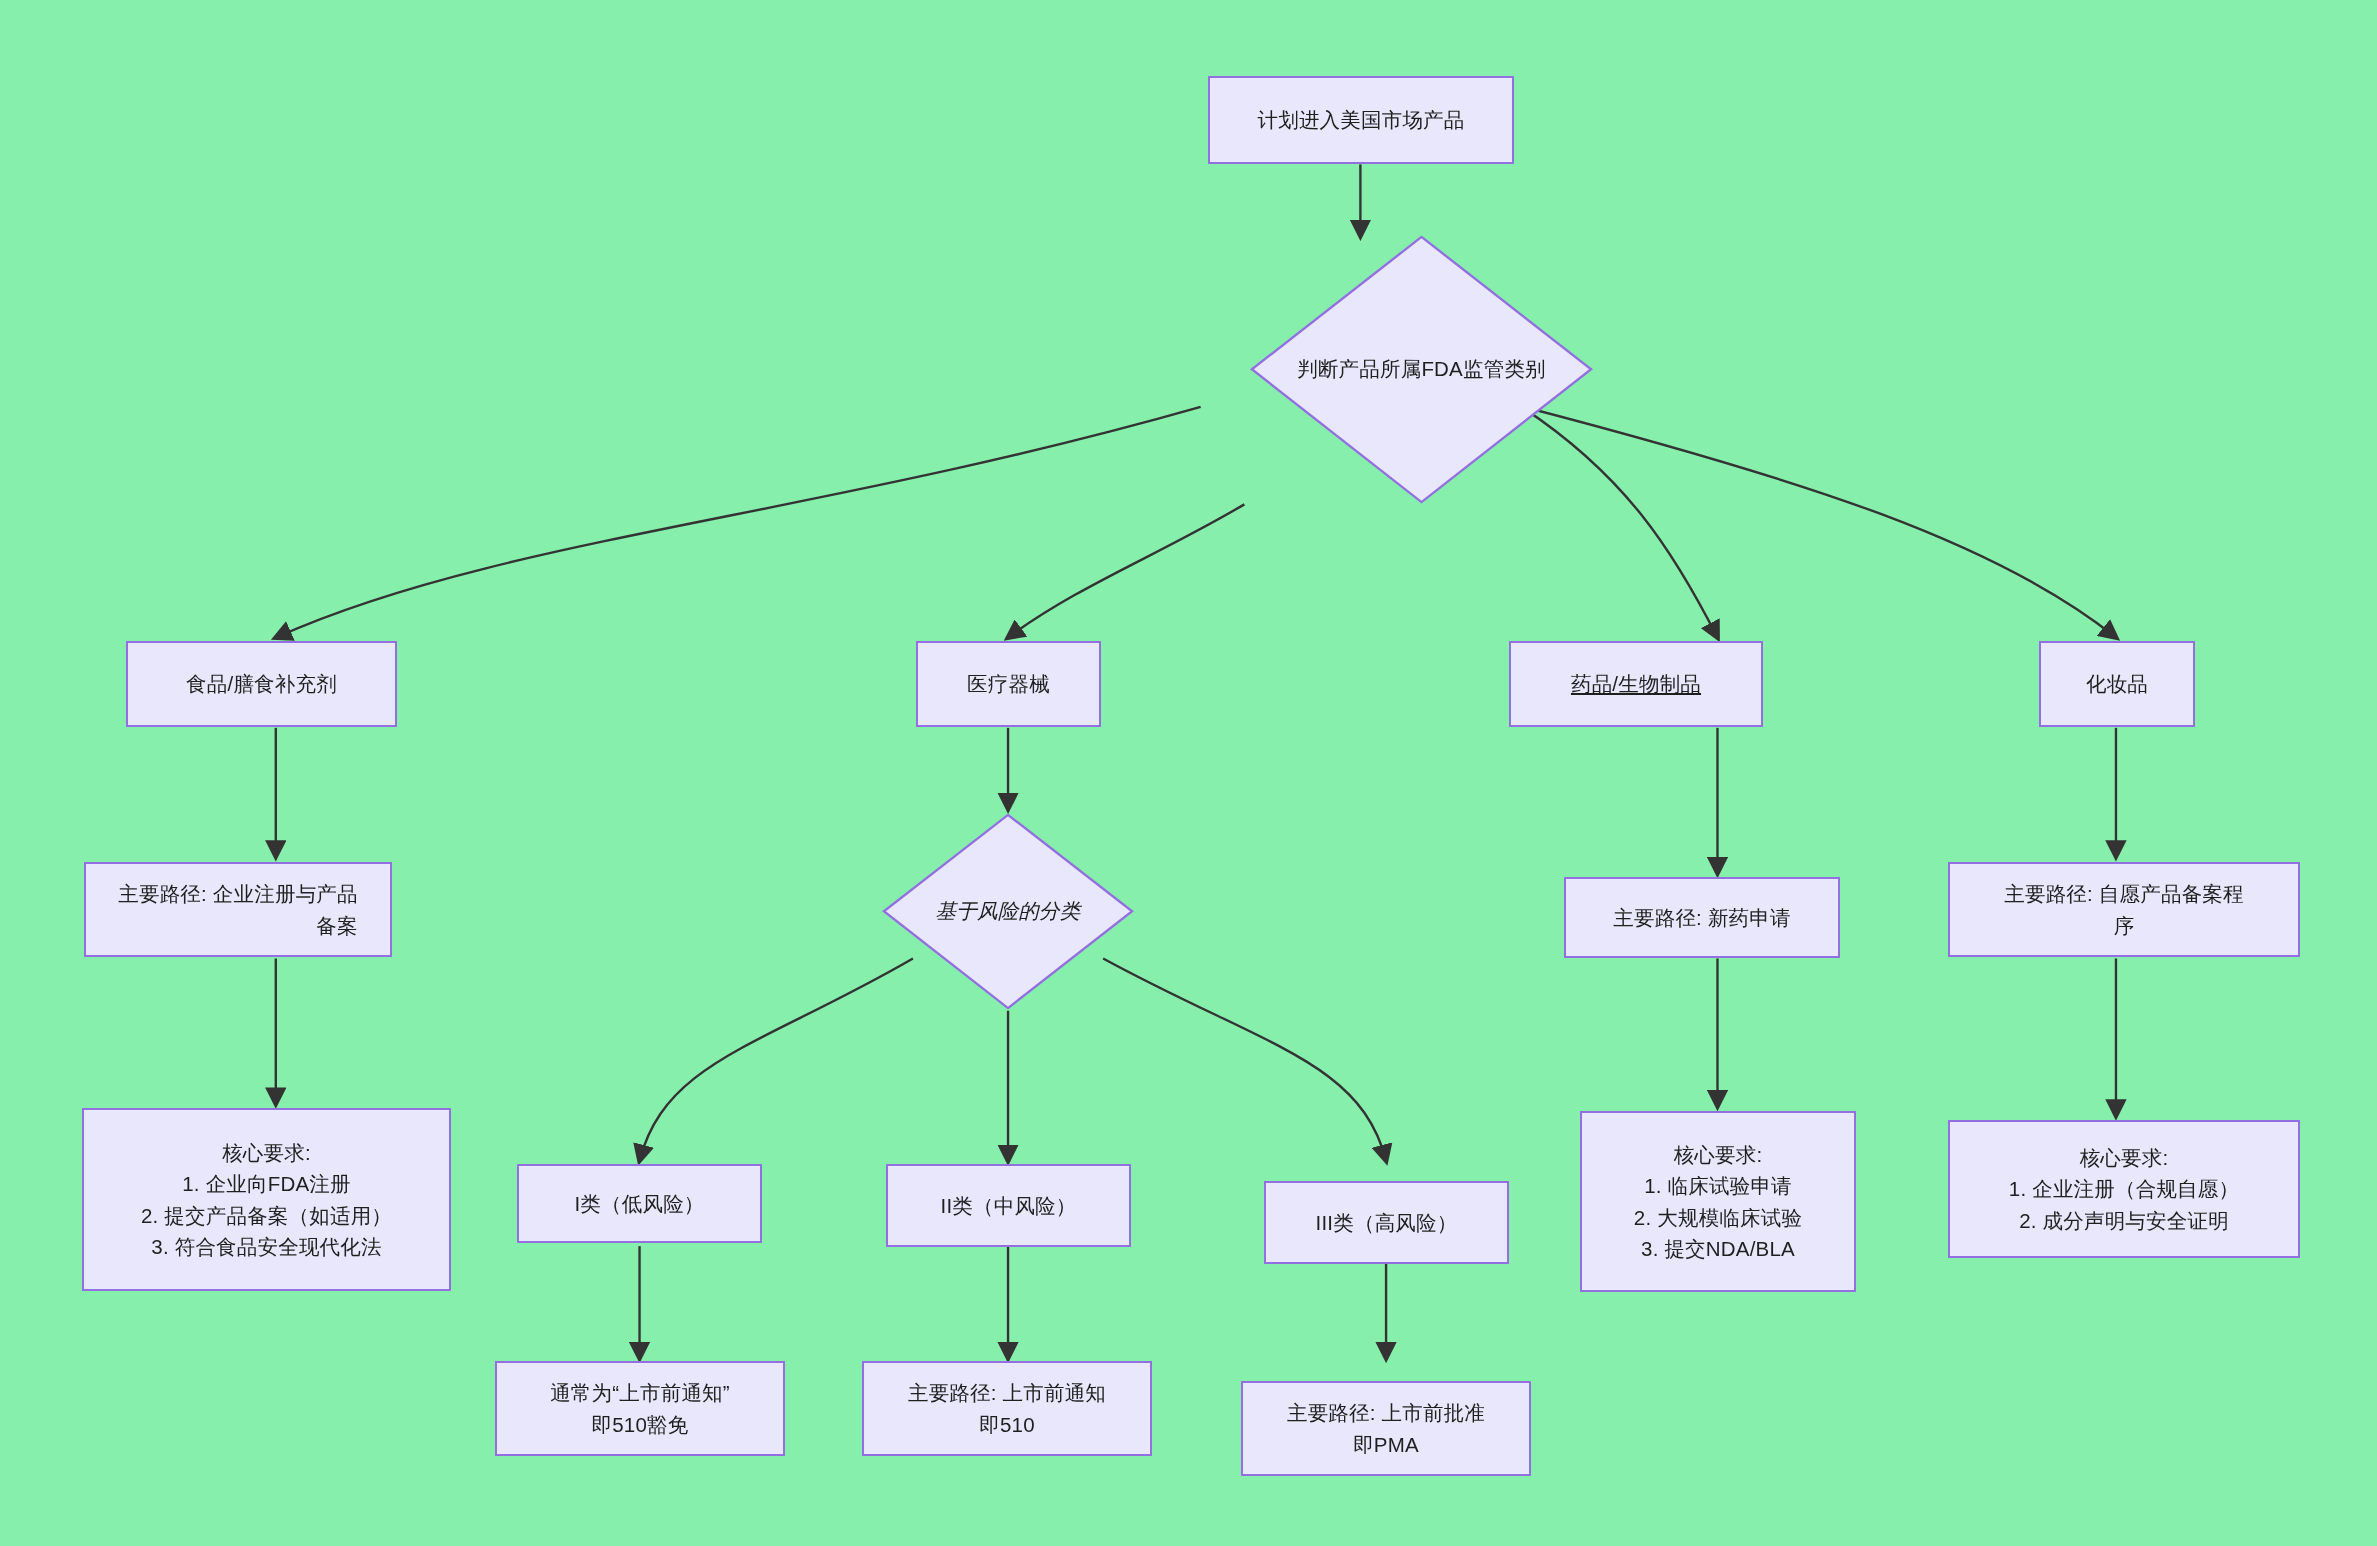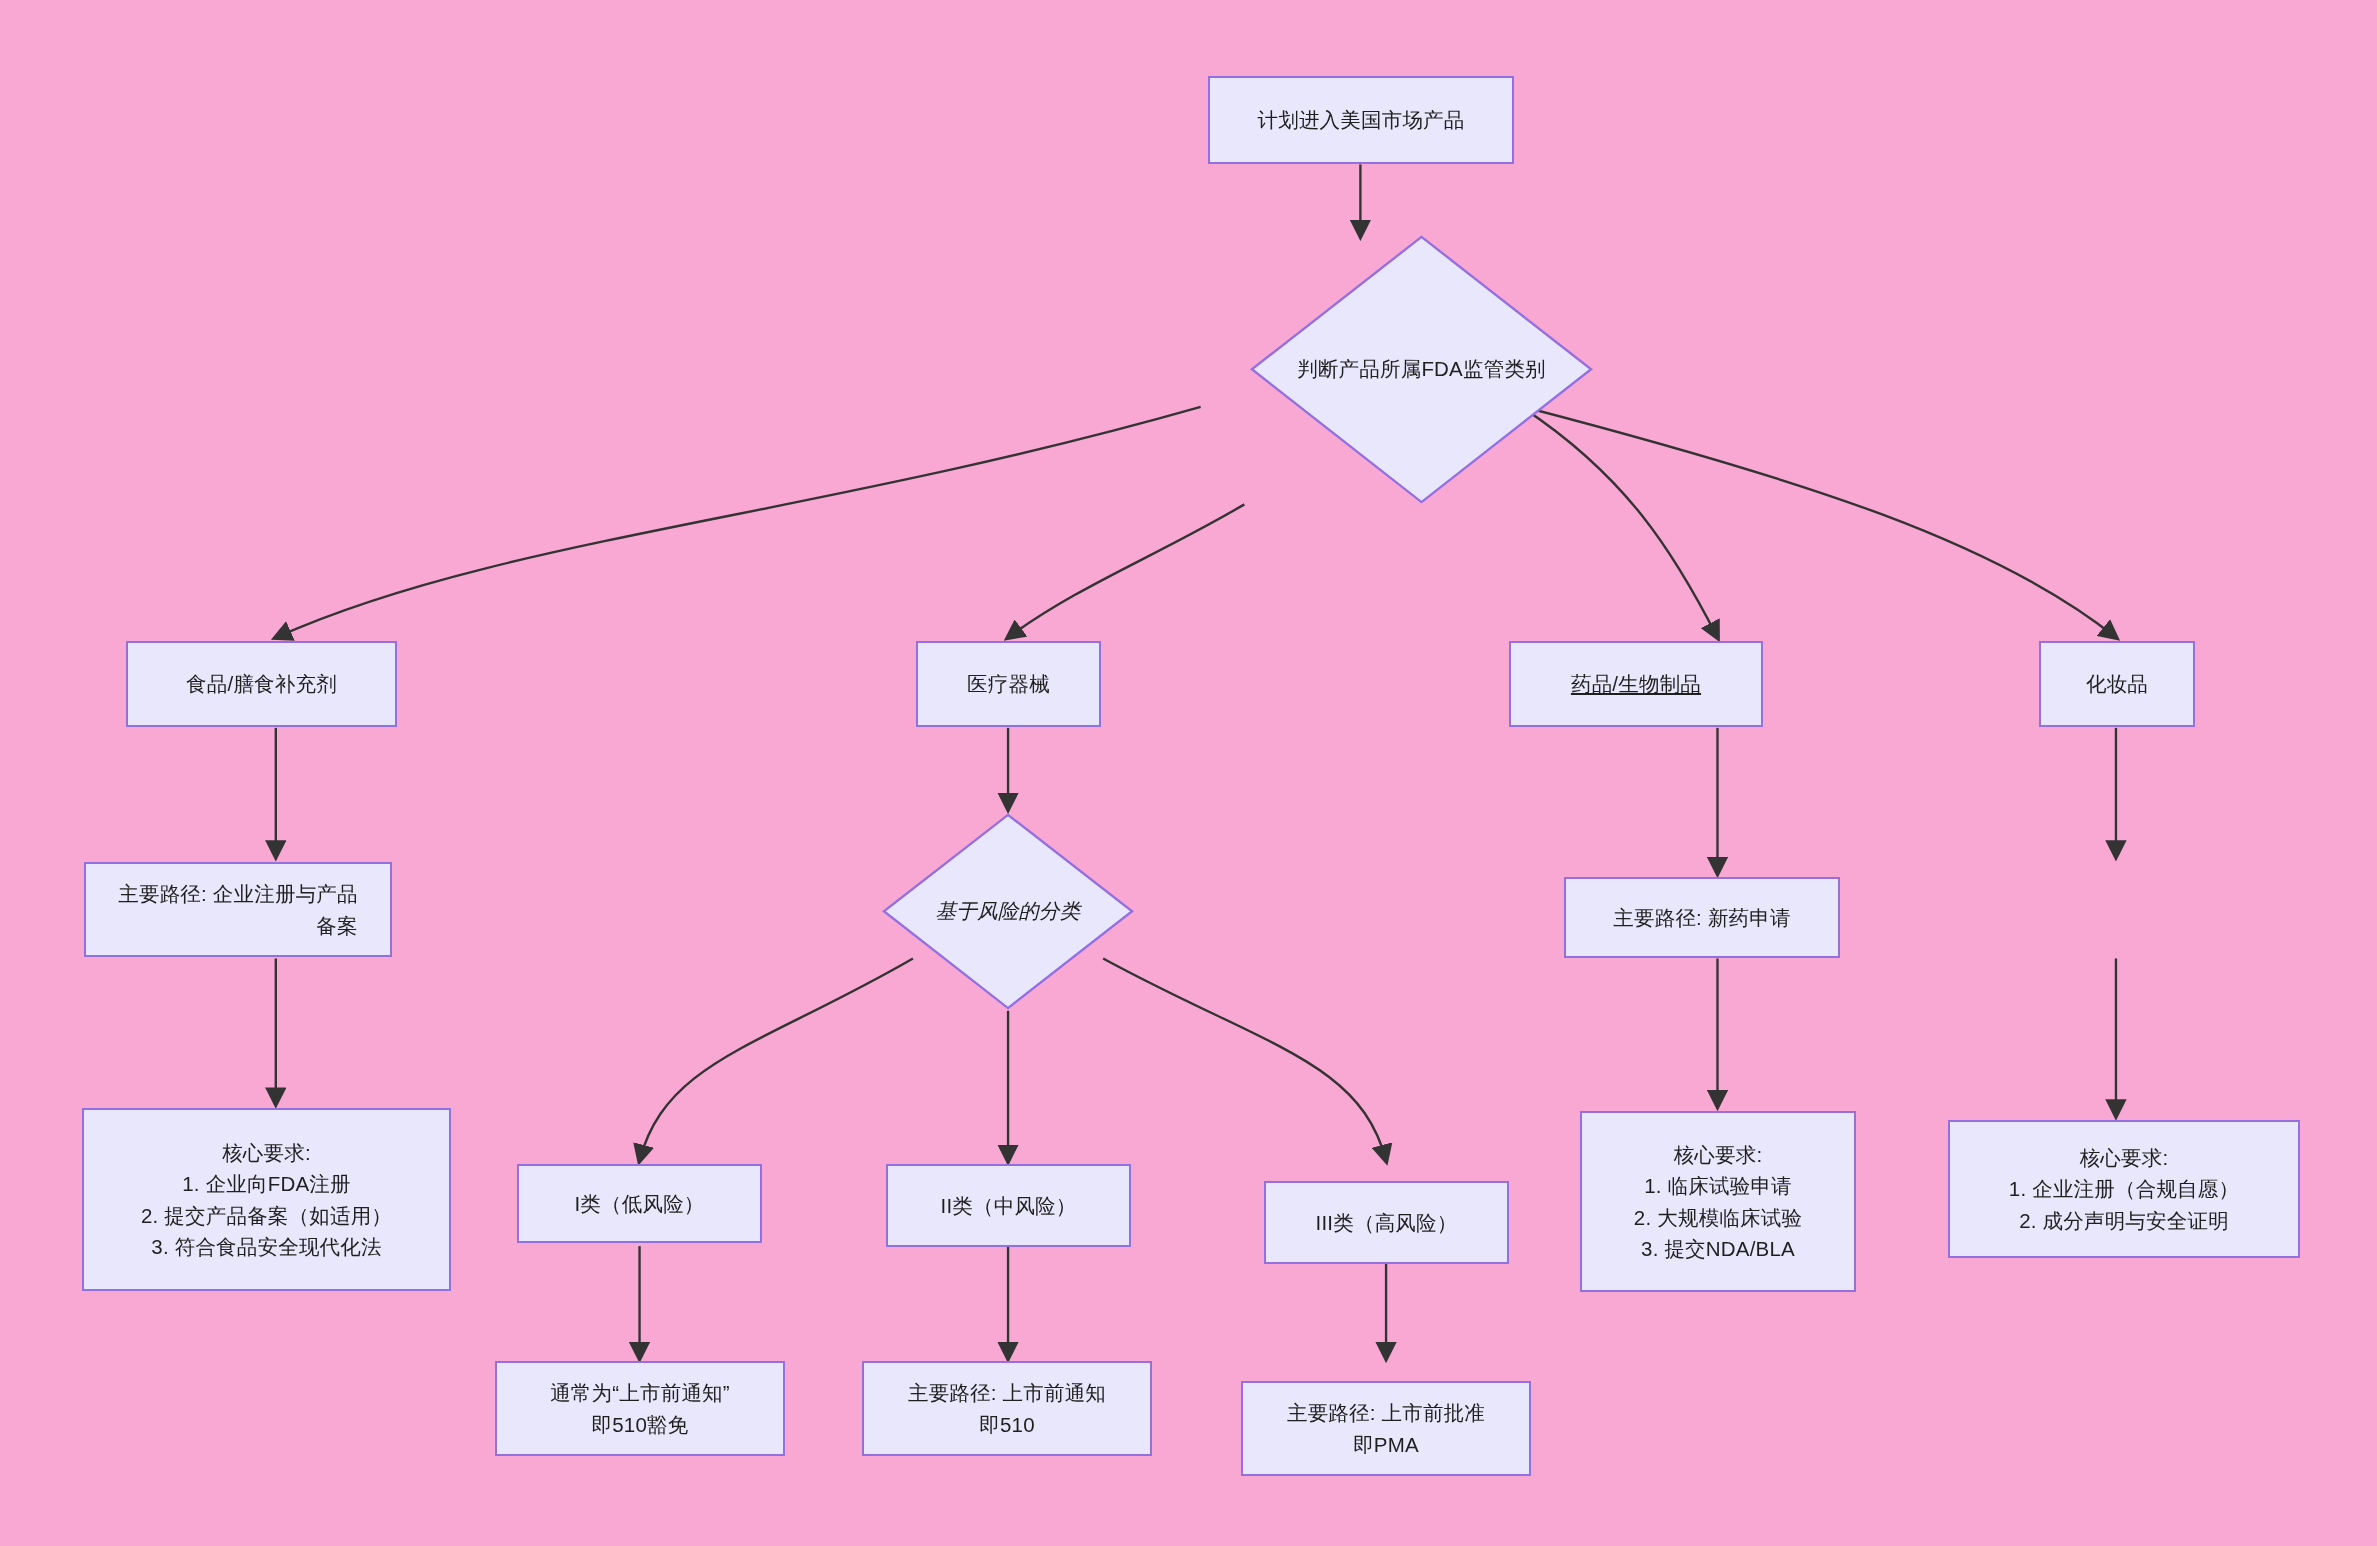--- a/index.html
+++ b/index.html
@@ -7,21 +7,21 @@
     padding: 0;
     background: #ffffff;
   }
   body {
     font-family: "Liberation Sans", "DejaVu Sans", sans-serif;
   }
   #stage {
     position: relative;
     width: 2377px;
     height: 1547px;
-    background: #f9a8d4;
+    background: #86efac;
     overflow: hidden;
   }
   #edges {
     position: absolute;
     left: 0;
     top: 0;
     width: 2377px;
     height: 1547px;
     pointer-events: none;
   }
@@ -182,20 +182,24 @@
     <span>主要路径: 新药申请</span>
   </div>
 
   <div class="node" style="left:1580px; top:1111px; width:276px; height:181px;">
     <span>核心要求:
 1. 临床试验申请
 2. 大规模临床试验
 3. 提交NDA/BLA</span>
   </div>
 
+  <div class="node" style="left:1948px; top:862px; width:352px; height:95px;">
+    <span>主要路径: 自愿产品备案程
+序</span>
+  </div>
 
   <div class="node" style="left:1948px; top:1120px; width:352px; height:138px;">
     <span>核心要求:
 1. 企业注册（合规自愿）
 2. 成分声明与安全证明</span>
   </div>
 
 </div>
 
 

